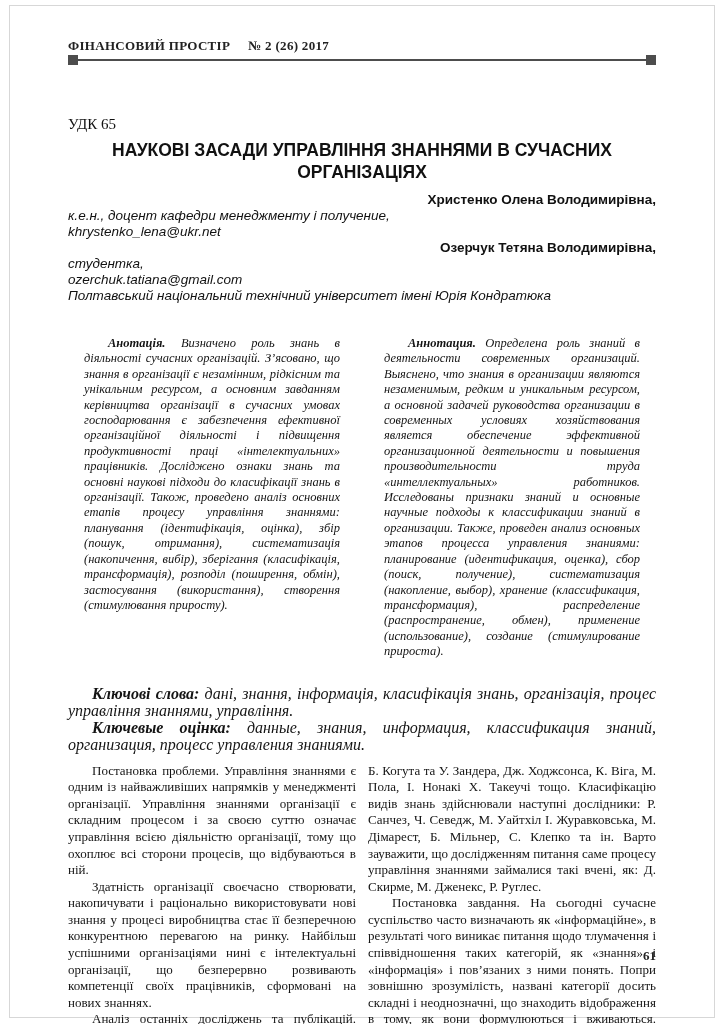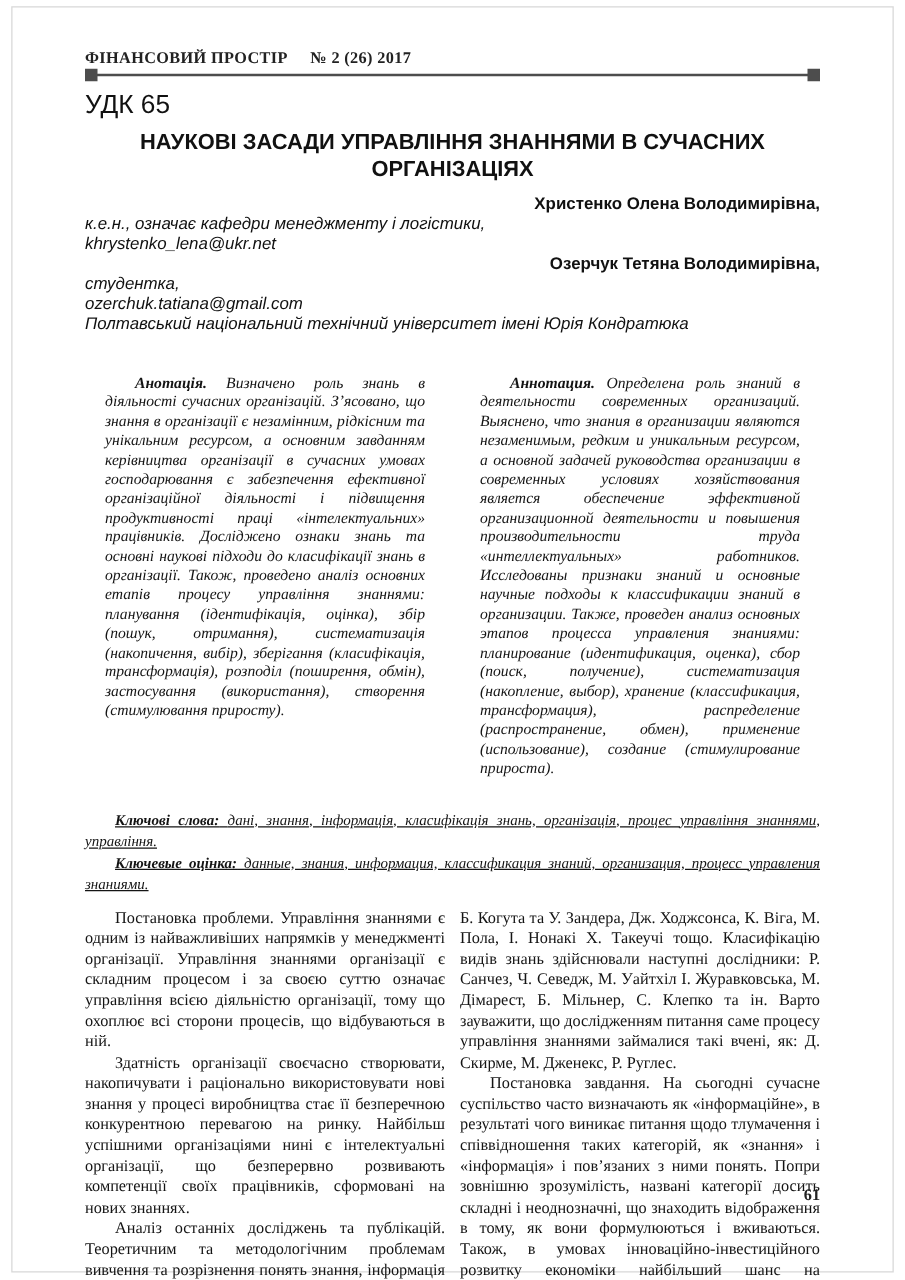--- a/index.html
+++ b/index.html
@@ -35,23 +35,23 @@
     position:absolute;top:59px;left:68px;right:68px;height:2px;
     background:#4d4d4d;
   }
   .rule .cap{
     position:absolute;width:10px;height:10px;top:-4px;background:#4d4d4d;
   }
   .rule .cap.left{left:0;}
   .rule .cap.right{right:0;}
   
   .udc{
-    padding-top:72px;
-    font-family:Liberation Sans, sans-serif;
-    font-size:21px;color:#111;
+    padding-top:116px;
+    font-family:Liberation Serif, serif;
+    font-size:15px;color:#111;
   }
   .title{
     margin:6px auto 0 auto;
     text-align:center;
     font-family:"Liberation Sans",sans-serif;
     font-weight:bold;font-size:17.5px;line-height:22px;
     color:#111;
     max-width:560px;
   }
   .authors{
@@ -72,22 +72,22 @@
     font-style:italic;font-size:12.5px;line-height:15.4px;
     text-align:justify;text-indent:24px;color:#141414;
   }
   .abs-text .lead{font-weight:bold;font-style:italic;}
   
   .keywords{
     margin-top:9px;
   }
   .kw{
     margin:0;
-    font-style:italic;font-size:12px;line-height:17px;
-    text-align:justify;text-indent:24px;color:#141414;text-decoration:underline;
+    font-style:italic;font-size:16px;line-height:17px;
+    text-align:justify;text-indent:24px;color:#141414;
   }
   .kw .lead{font-weight:bold;font-style:italic;}
   
   .body-cols{
     display:flex;gap:12px;
     margin-top:10px;
   }
   .body-cols .col{width:288px;}
   .body-cols p{
     margin:0;
@@ -114,21 +114,21 @@
     <span class="cap right"></span>
   </div>
 
   <div class="content">
     <div class="udc">УДК 65</div>
 
     <h1 class="title">НАУКОВІ ЗАСАДИ УПРАВЛІННЯ ЗНАННЯМИ В СУЧАСНИХ ОРГАНІЗАЦІЯХ</h1>
 
     <div class="authors">
       <div class="name">Христенко Олена Володимирівна,</div>
-      <div class="detail">к.е.н., означає кафедри менеджменту і логістики,</div>
+      <div class="detail">к.е.н., доцент кафедри менеджменту і получение,</div>
       <div class="detail">khrystenko_lena@ukr.net</div>
       <div class="name">Озерчук Тетяна Володимирівна,</div>
       <div class="detail">студентка,</div>
       <div class="detail">ozerchuk.tatiana@gmail.com</div>
       <div class="detail">Полтавський національний технічний університет імені Юрія Кондратюка</div>
     </div>
 
     <div class="abstracts">
       <div class="col">
         <p class="abs-text"><span class="lead">Анотація.</span> <span>Визначено роль знань в діяльності сучасних організацій. З’ясовано, що знання в організації є незамінним, рідкісним та унікальним ресурсом, а основним завданням керівництва організації в сучасних умовах господарювання є забезпечення ефективної організаційної діяльності і підвищення продуктивності праці «інтелектуальних» працівників. Досліджено ознаки знань та основні наукові підходи до класифікації знань в організації. Також, проведено аналіз основних етапів процесу управління знаннями: планування (ідентифікація, оцінка), збір (пошук, отримання), систематизація (накопичення, вибір), зберігання (класифікація, трансформація), розподіл (поширення, обмін), застосування (використання), створення (стимулювання приросту).</span></p>

